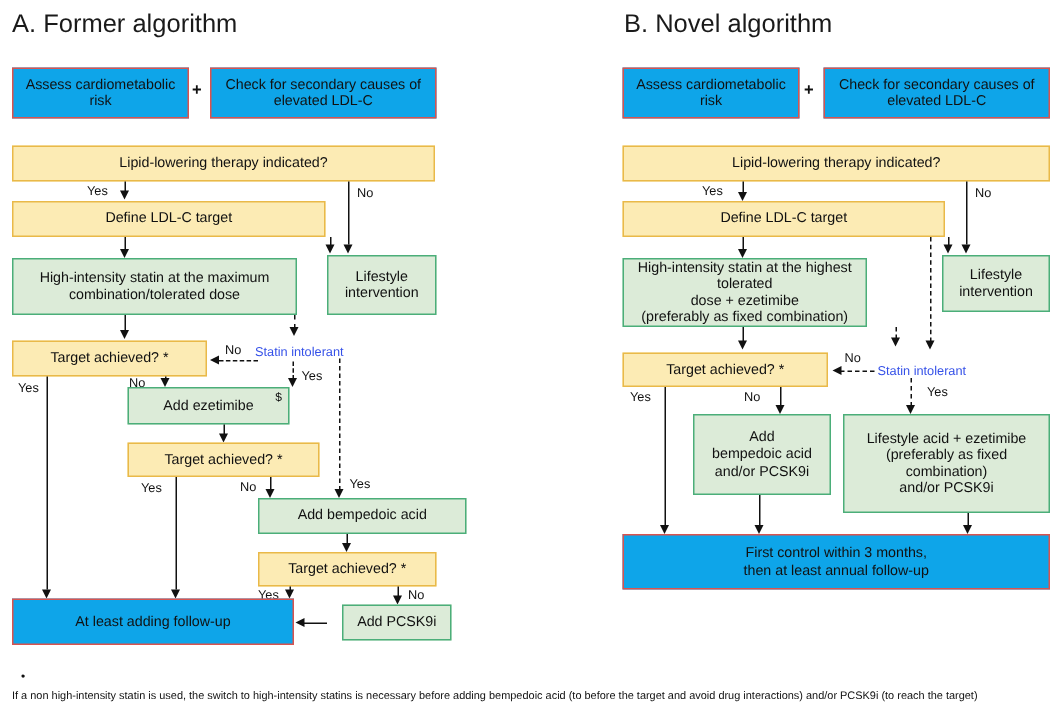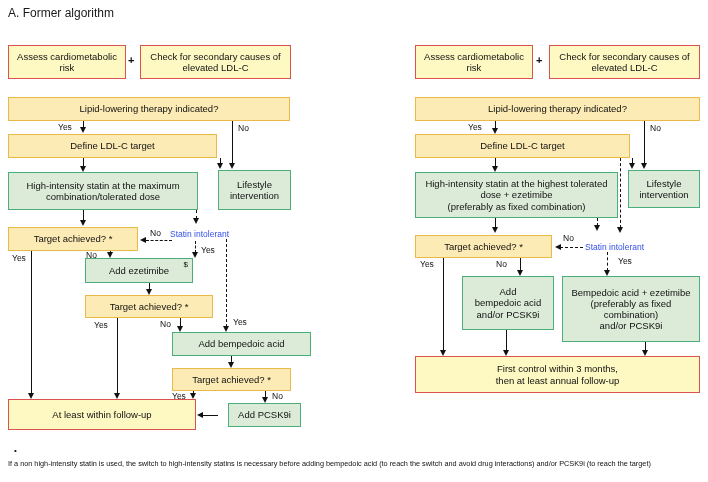--- a/index.html
+++ b/index.html
@@ -1,22 +1,22 @@
 <!DOCTYPE html>
 <html><head>
 <meta charset="utf-8">
 <style>
   html,body{margin:0;padding:0;background:#fff;}
   #fig{position:relative;width:708px;height:482px;background:#fff;overflow:hidden;
        font-family:"Liberation Sans",sans-serif;color:#111;}
-  .ttl{position:absolute;font-size:12px;color:#1a1a1a;}
+  .ttl{position:absolute;font-size:17px;color:#1a1a1a;}
   .bx{position:absolute;display:flex;align-items:center;justify-content:center;
       text-align:center;font-size:9.5px;line-height:1.18;white-space:pre-line;
       box-sizing:border-box;padding:1px 3px;}
-  .pink{background:#fef9c3;border:1.6px solid #D9534F;text-align:center;}
+  .pink{background:#0ea5e9;border:1.6px solid #D9534F;text-align:center;}
   .yellow{background:#FCEBB4;border:1.6px solid #E9B949;}
   .green{background:#DCEBD8;border:1.6px solid #4BAE79;}
   .plus{position:absolute;font-size:11px;font-weight:bold;}
   .blue{position:absolute;font-size:8.5px;color:#3450E8;white-space:nowrap;}
   .lb{position:absolute;font-size:8.5px;color:#111;white-space:nowrap;}
   .ln{position:absolute;width:0;border-left:1.2px solid #111;}
   .dln{position:absolute;width:0;border-left:1.2px dashed #111;}
   .lnh{position:absolute;height:0;border-top:1.2px solid #111;}
   .dlnh{position:absolute;height:0;border-top:1.2px dashed #111;}
   .ad{position:absolute;width:0;height:0;border-left:3.2px solid transparent;
@@ -112,26 +112,27 @@
 
   <div class="bx yellow" style="left:172px;top:368px;width:119px;height:23px;">Target achieved? *</div>
 
   <div class="lb" style="left:172px;top:391px;">Yes</div>
   <div class="ln" style="left:193px;top:391px;height:3px;"></div>
   <div class="ad" style="left:190px;top:393px;"></div>
   <div class="lb" style="left:272px;top:391px;">No</div>
   <div class="ln" style="left:265px;top:391px;height:7px;"></div>
   <div class="ad" style="left:262px;top:397px;"></div>
 
-  <div class="bx pink" style="left:8px;top:399px;width:188px;height:31px;">At least within follow-up</div>
+  <div class="bx pink" style="left:8px;top:399px;width:188px;height:31px;">At least adding follow-up</div>
   <div class="bx green" style="left:218px;top:403px;width:73px;height:24px;margin-left:10px;">Add PCSK9i</div>
 
   <div class="lnh" style="left:202px;top:415px;width:16px;"></div>
   <div class="al" style="left:197px;top:412px;"></div>
 
+  <div class="ttl" style="left:416px;top:6px;">B. Novel algorithm</div>
 
   <div class="bx pink" style="left:415px;top:45px;width:118px;height:34px;">Assess cardiometabolic
 risk</div>
   <div class="plus" style="left:536px;top:54px;">+</div>
   <div class="bx pink" style="left:549px;top:45px;width:151px;height:34px;">Check for secondary causes of
 elevated LDL-C</div>
 
   <div class="bx yellow" style="left:415px;top:97px;width:285px;height:24px;">Lipid-lowering therapy indicated?</div>
 
   <div class="lb" style="left:468px;top:122px;">Yes</div>
@@ -143,21 +144,21 @@
 
   <div class="bx yellow" style="left:415px;top:134px;width:215px;height:24px;">Define LDL-C target</div>
 
   <div class="ln" style="left:495px;top:158px;height:9px;"></div>
   <div class="ad" style="left:492px;top:166px;"></div>
   <div class="ln" style="left:632px;top:158px;height:6px;"></div>
   <div class="ad" style="left:629px;top:163px;"></div>
   <div class="dln" style="left:620px;top:158px;height:70px;"></div>
   <div class="ad" style="left:617px;top:227px;"></div>
 
-  <div class="bx green" style="left:415px;top:172px;width:203px;height:46px;">High-intensity statin at the highest tolerated
+  <div class="bx green" style="left:415px;top:172px;width:163px;height:46px;">High-intensity statin at the highest tolerated
 dose + ezetimibe
 (preferably as fixed combination)</div>
   <div class="bx green" style="left:628px;top:170px;width:72px;height:38px;">Lifestyle
 intervention</div>
 
   <div class="ln" style="left:495px;top:218px;height:10px;"></div>
   <div class="ad" style="left:492px;top:227px;"></div>
   <div class="dln" style="left:597px;top:218px;height:8px;"></div>
   <div class="ad" style="left:594px;top:225px;"></div>
 
@@ -175,29 +176,29 @@
   <div class="ln" style="left:520px;top:258px;height:12px;"></div>
   <div class="ad" style="left:517px;top:270px;"></div>
 
   <div class="lb" style="left:618px;top:256px;">Yes</div>
   <div class="dln" style="left:607px;top:252px;height:19px;"></div>
   <div class="ad" style="left:604px;top:270px;"></div>
 
   <div class="bx green" style="left:462px;top:276px;width:92px;height:54px;">Add
 bempedoic acid
 and/or PCSK9i</div>
-  <div class="bx green" style="left:562px;top:276px;width:138px;height:66px;">Bempedoic acid + ezetimibe
+  <div class="bx green" style="left:562px;top:276px;width:138px;height:66px;">Lifestyle acid + ezetimibe
 (preferably as fixed
 combination)
 and/or PCSK9i</div>
 
   <div class="ln" style="left:506px;top:330px;height:20px;"></div>
   <div class="ad" style="left:503px;top:350px;"></div>
   <div class="ln" style="left:645px;top:342px;height:8px;"></div>
   <div class="ad" style="left:642px;top:350px;"></div>
 
   <div class="bx pink" style="left:415px;top:356px;width:285px;height:37px;">First control within 3 months,
 then at least annual follow-up</div>
 
   <div class="fn1" style="left:14px;top:446px;">•</div>
-  <div class="fn2" style="left:8px;top:459px;">If a non high-intensity statin is used, the switch to high-intensity statins is necessary before  adding bempedoic acid (to reach the switch  and avoid drug interactions) and/or PCSK9i (to reach the target)</div>
+  <div class="fn2" style="left:8px;top:459px;">If a non high-intensity statin is used, the switch to high-intensity statins is necessary before  adding bempedoic acid (to before the target  and avoid drug interactions) and/or PCSK9i (to reach the target)</div>
 
 </div>
 
 </body></html>

